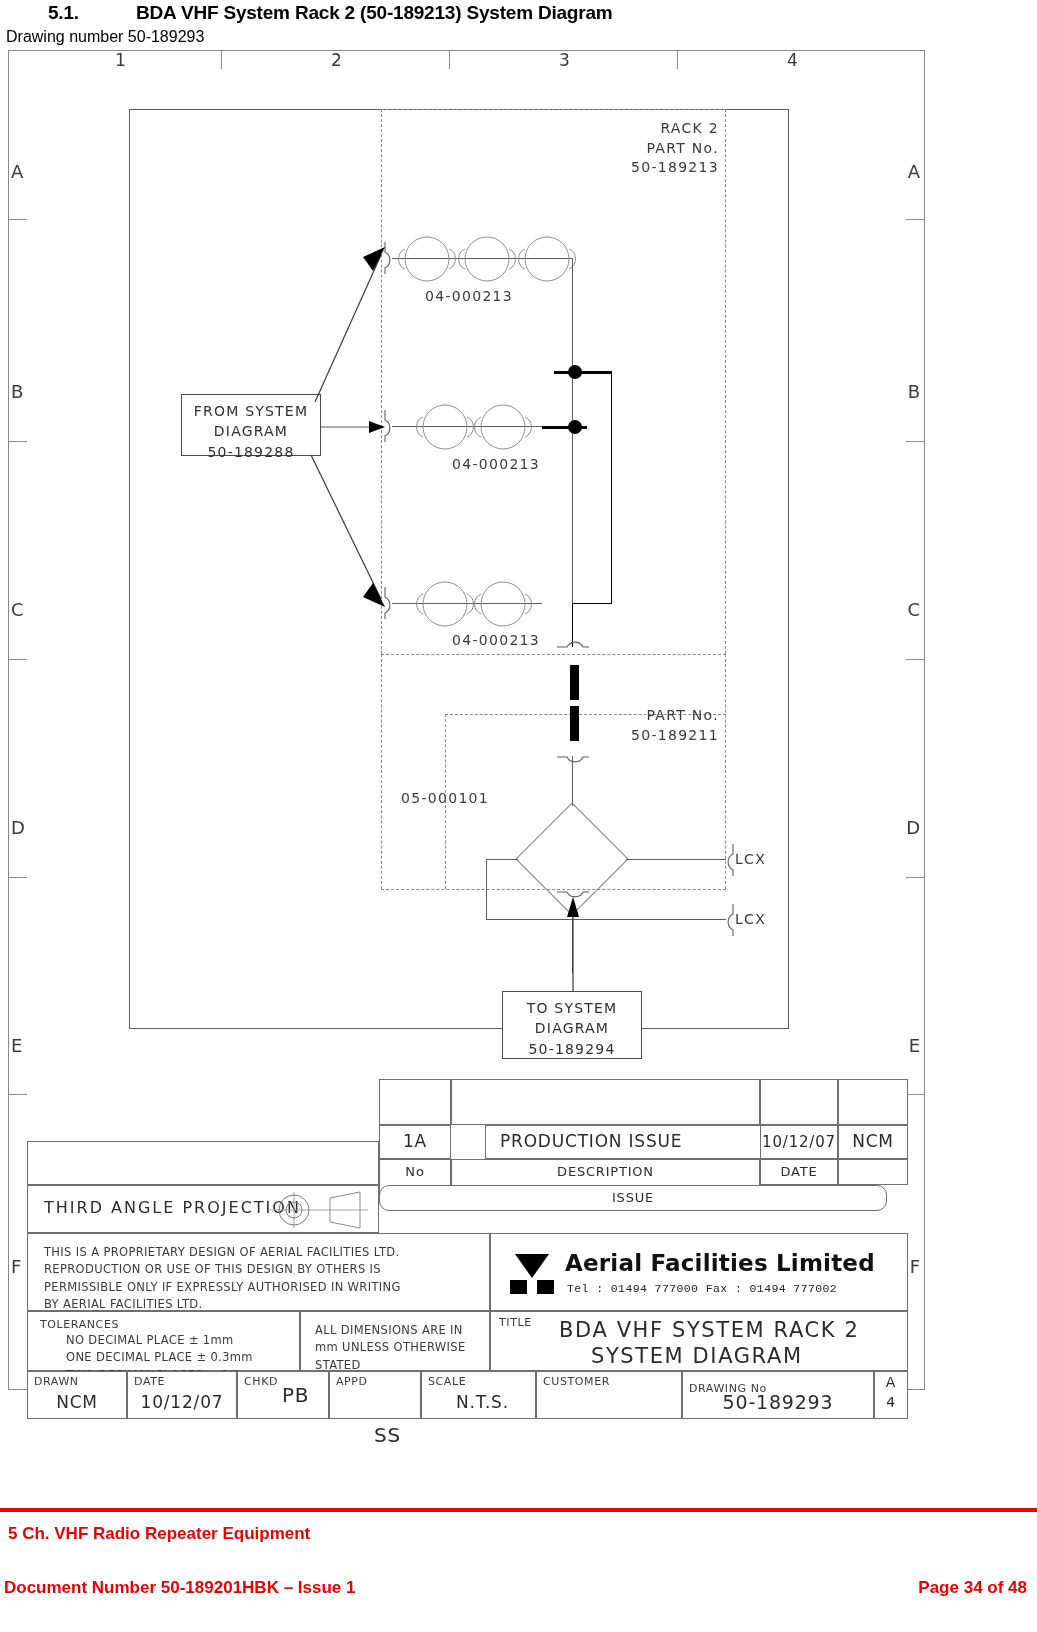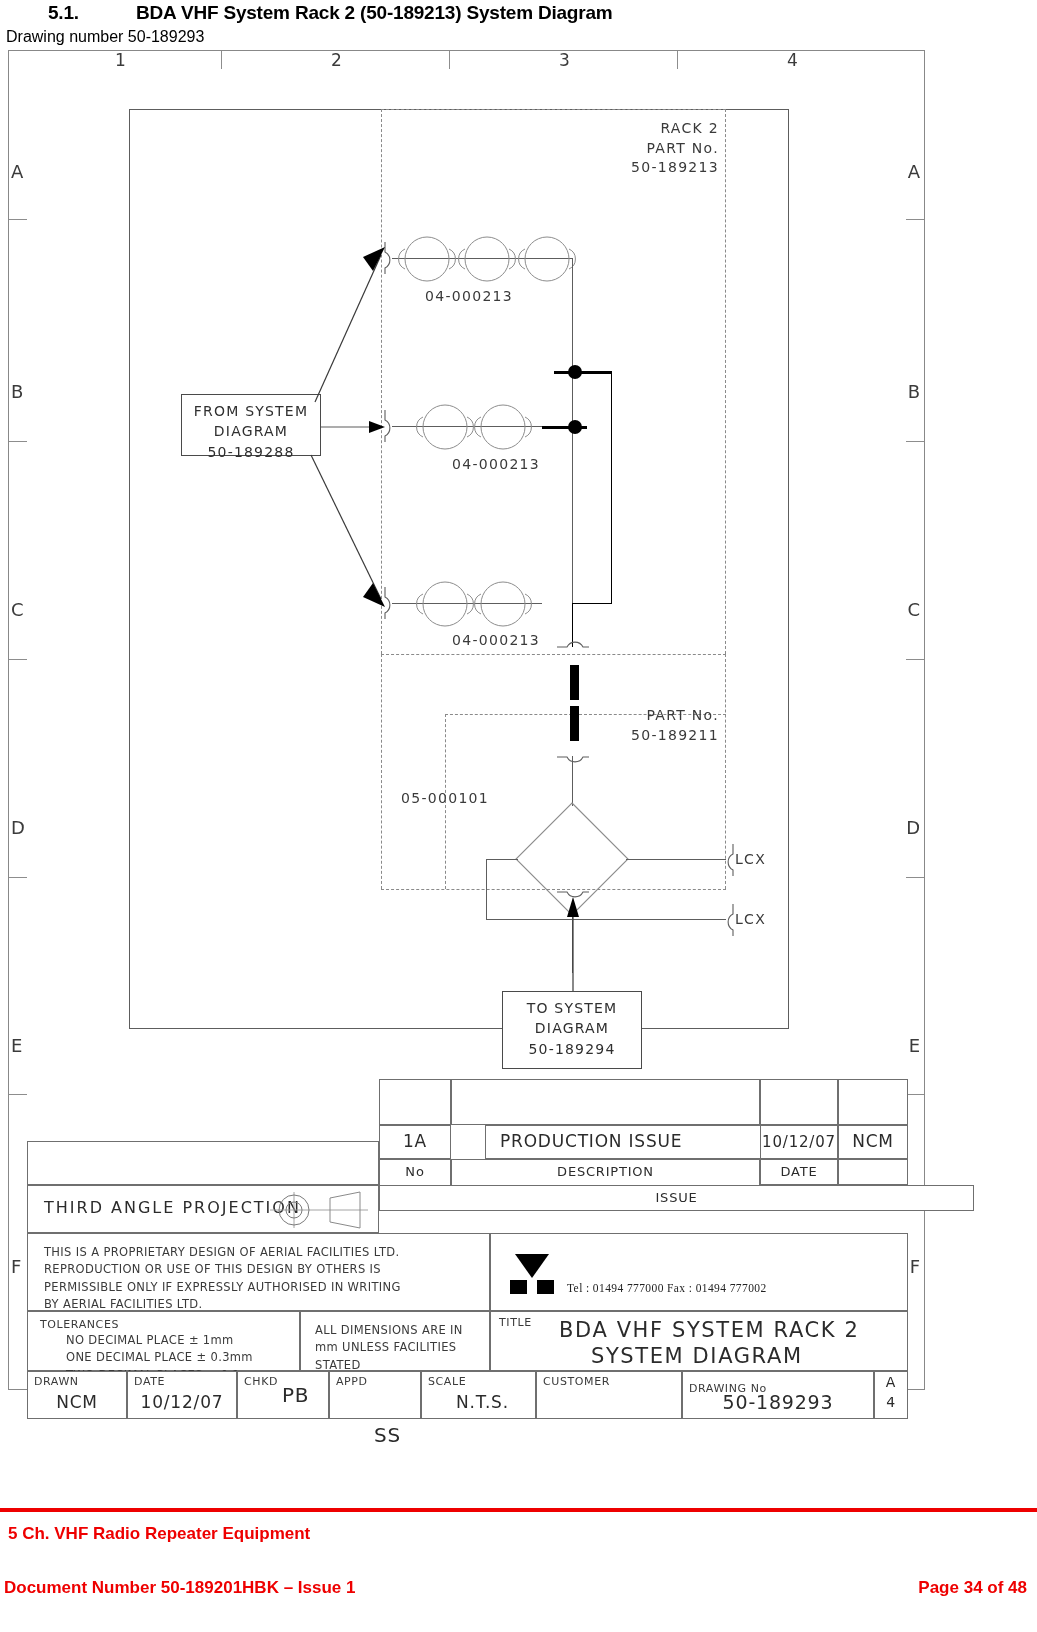--- a/index.html
+++ b/index.html
@@ -177,21 +177,21 @@
     position: absolute;
     font-family: "DejaVu Sans", sans-serif;
     font-size: 23px;
     font-weight: bold;
     color: #111;
     letter-spacing: 0.2px;
     white-space: nowrap;
   }
   .brandcontact {
     position: absolute;
-    font-family: Liberation Serif, serif;
+    font-family: Liberation Mono, monospace;
     font-size: 11.5px;
     color: #222;
     letter-spacing: 0.4px;
     white-space: nowrap;
   }
   .titleline {
     position: absolute;
     font-family: "DejaVu Sans", sans-serif;
     font-size: 21px;
     color: #2b2b2b;
@@ -417,21 +417,21 @@
     <div class="ln ln-v" style="left:563px;top:860px;height:62px;"></div>
     <svg class="glyph" style="left:548px;top:823px;width:32px;height:22px;" viewBox="0 0 32 22">
       <path d="M0 18 L10 18 A9 9 0 0 0 26 18 L32 18" fill="none" stroke="#5d5d5d" stroke-width="1.1"></path>
     </svg>
 
     <svg class="glyph" style="left:553px;top:846px;width:22px;height:96px;" viewBox="0 0 22 96">
       <line x1="11" y1="96" x2="11" y2="12" stroke="#3a3a3a" stroke-width="1.2"></line>
       <polygon points="11,0 17,20 5,20" fill="#000"></polygon>
     </svg>
 
-    <div class="tbox" style="left:493px;top:940px;width:140px;height:78px;">
+    <div class="tbox" style="left:493px;top:940px;width:140px;height:68px;">
       <div>TO SYSTEM</div>
       <div>DIAGRAM</div>
       <div>50-189294</div>
     </div>
   </div>
 
   <div class="titleblock">
 
     <div class="tbcell" style="left:352px;top:0;width:72px;height:46px;"></div>
     <div class="tbcell" style="left:424px;top:0;width:309px;height:46px;"></div>
@@ -457,21 +457,21 @@
     <div class="tbcell" style="left:424px;top:80px;width:309px;height:42px;">
       <div class="tb-val tb-val-sm tb-center" style="top:4px;font-size:13px;">DESCRIPTION</div>
     </div>
     <div class="tbcell" style="left:733px;top:80px;width:78px;height:26px;">
       <div class="tb-val tb-val-sm tb-center" style="top:4px;font-size:13px;">DATE</div>
     </div>
     <div class="tbcell" style="left:811px;top:80px;width:70px;height:26px;">
       <div class="tb-val tb-val-sm tb-center" style="top:4px;font-size:13px;margin-top:21px;">BY</div>
     </div>
 
-    <div class="tbcell" style="left:352px;top:106px;width:595px;height:26px;">
+    <div class="tbcell" style="left:352px;top:106px;width:508px;height:26px;border-radius:10px;">
       <div class="tb-val tb-val-sm tb-center" style="top:4px;font-size:13px;">ISSUE</div>
     </div>
 
     <div class="tbcell" style="left:0;top:62px;width:352px;height:44px;"></div>
     <div class="tbcell" style="left:0;top:106px;width:352px;height:48px;">
       <div class="tb-val" style="left:16px;top:12px;font-size:16px;letter-spacing:2px;">THIRD ANGLE PROJECTION</div>
       <svg class="glyph" style="left:240px;top:4px;width:104px;height:40px;" viewBox="0 0 104 40">
         <line x1="2" y1="20" x2="100" y2="20" stroke="#9a9a9a" stroke-width="0.9"></line>
         <line x1="26" y1="2" x2="26" y2="38" stroke="#9a9a9a" stroke-width="0.9"></line>
         <circle cx="26" cy="20" r="15" fill="none" stroke="#7a7a7a" stroke-width="1"></circle>
@@ -488,30 +488,31 @@
     </div>
 
     <div class="tbcell" style="left:0;top:232px;width:273px;height:60px;">
       <div class="tb-label" style="left:12px;top:6px;">TOLERANCES</div>
       <div class="legal" style="left:38px;top:20px;">NO DECIMAL PLACE ± 1mm
 ONE DECIMAL PLACE ± 0.3mm
 TWO DECIMAL PLACES ± 0.1mm</div>
     </div>
     <div class="tbcell" style="left:273px;top:232px;width:190px;height:60px;">
       <div class="legal" style="left:14px;top:10px;">ALL DIMENSIONS ARE IN
-mm UNLESS FACILITIES
+mm UNLESS OTHERWISE
 STATED</div>
     </div>
 
     <div class="tbcell" style="left:463px;top:154px;width:418px;height:78px;">
       <svg class="glyph" style="left:18px;top:18px;width:46px;height:44px;" viewBox="0 0 46 44">
         <polygon points="6,2 40,2 23,26" fill="#000"></polygon>
         <rect x="1" y="28" width="17" height="14" fill="#000"></rect>
         <rect x="28" y="28" width="17" height="14" fill="#000"></rect>
       </svg>
+      <div class="brandname" style="left:74px;top:16px;">Aerial Facilities Limited</div>
       <div class="brandcontact" style="left:76px;top:48px;">Tel : 01494 777000 Fax : 01494 777002</div>
     </div>
 
     <div class="tbcell" style="left:463px;top:232px;width:418px;height:60px;">
       <div class="tb-label" style="left:8px;top:4px;">TITLE</div>
       <div class="titleline" style="left:68px;top:6px;">BDA VHF SYSTEM RACK 2</div>
       <div class="titleline" style="left:100px;top:32px;">SYSTEM DIAGRAM</div>
     </div>
 
     <div class="tbcell" style="left:0;top:292px;width:100px;height:48px;">

